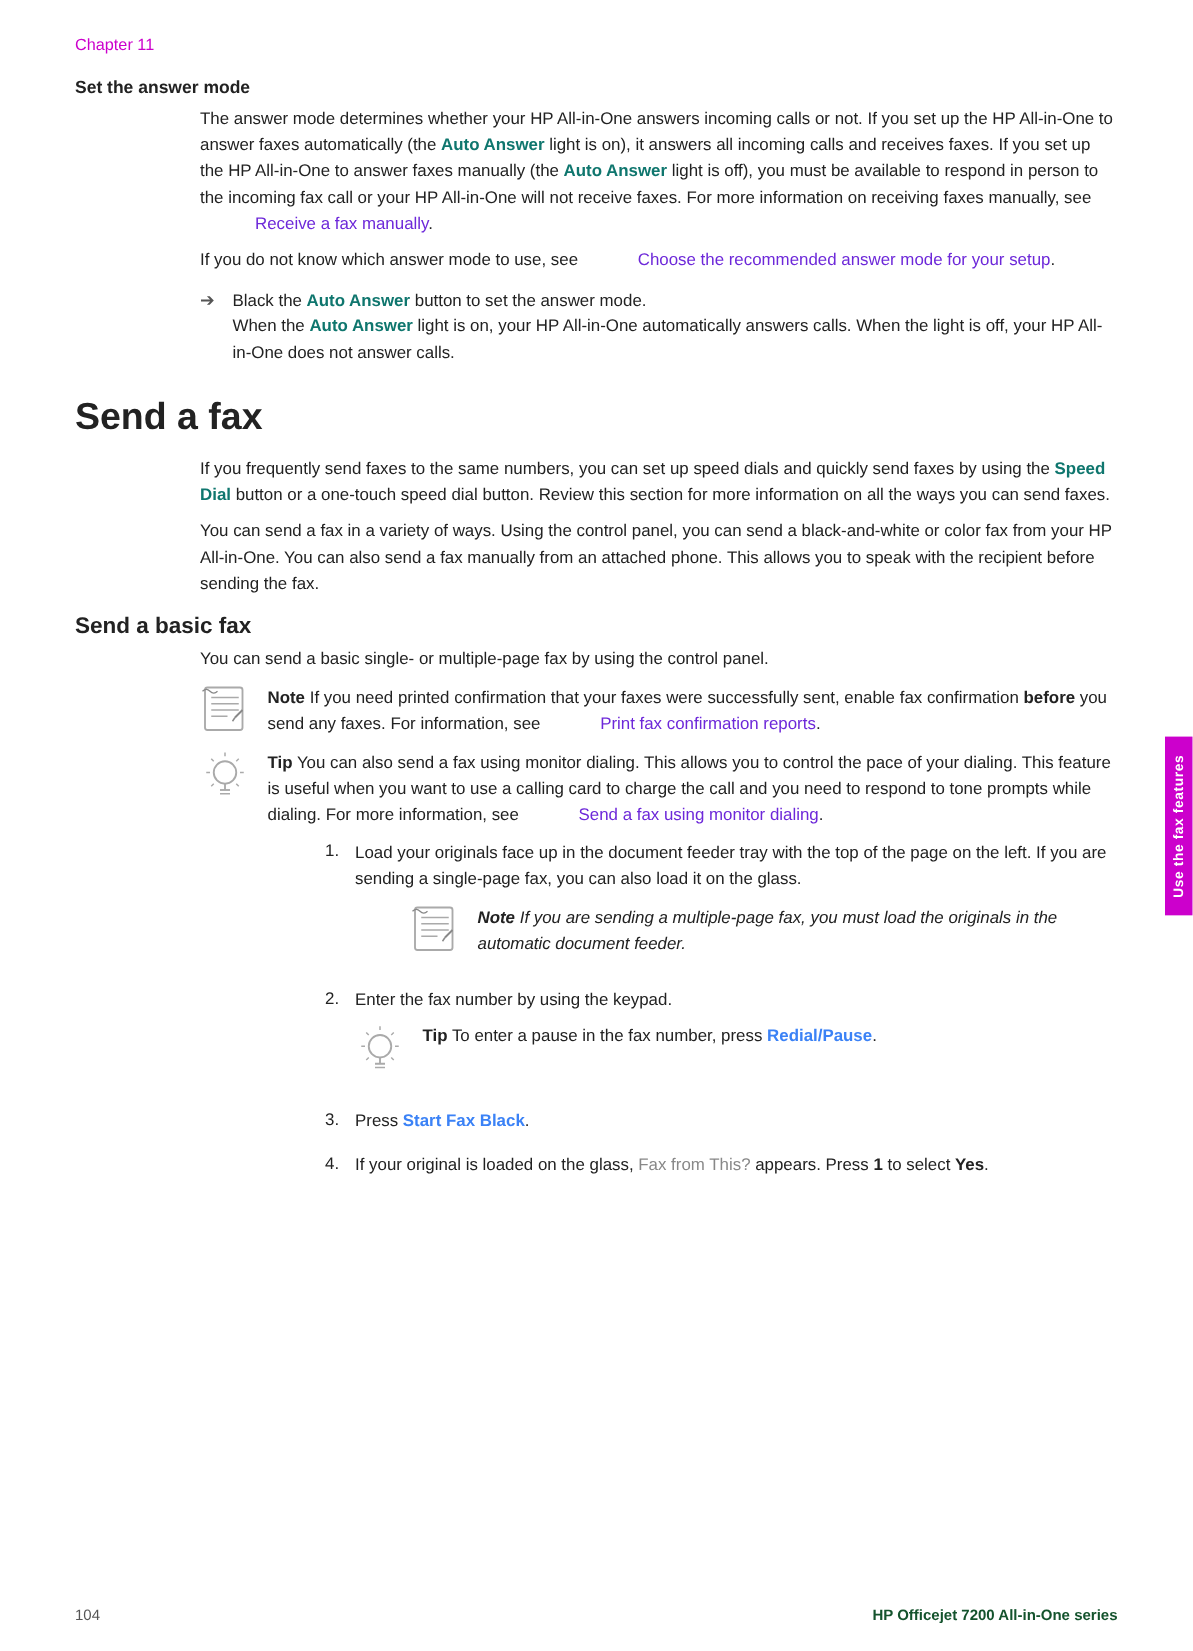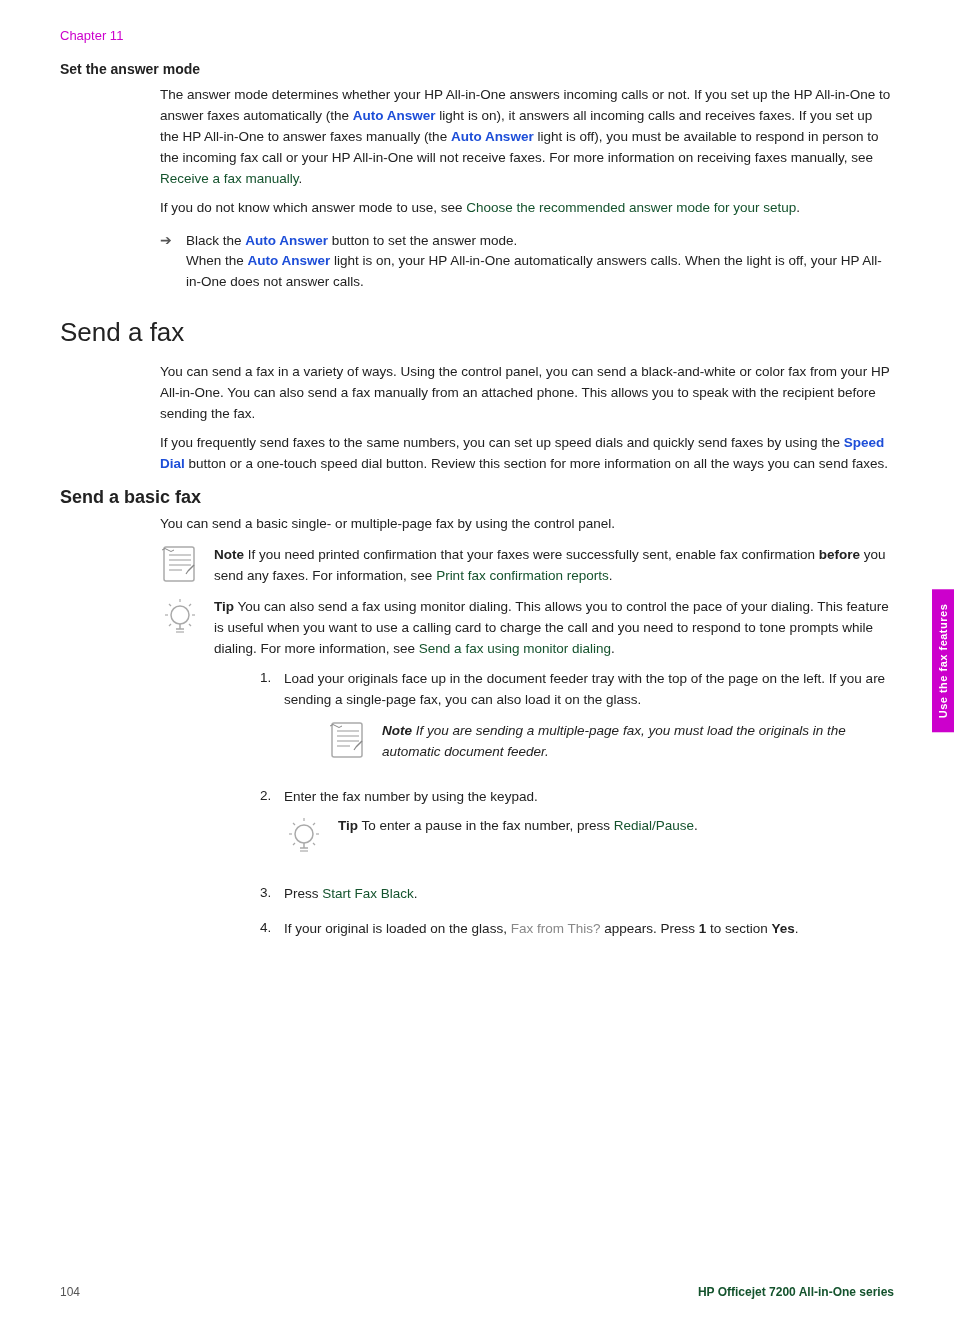--- a/index.html
+++ b/index.html
@@ -35,42 +35,42 @@
     .content-block {
       margin-left: 100px;
       margin-bottom: 12px;
     }
 
     .content-block p {
       margin-bottom: 8px;
       line-height: 1.55;
     }
 
-    .magenta { color: #1d4ed8; font-weight: bold; }
-    .magenta-link { color: #14532d; text-decoration: none; }
-    .blue-link { color: #14532d; text-decoration: none; }
+    .magenta { color: #0f766e; font-weight: bold; }
+    .magenta-link { color: #3b82f6; text-decoration: none; font-weight: bold; }
+    .blue-link { color: #6d28d9; text-decoration: none; margin-left: 44px; }
 
     .arrow-item {
       display: flex;
       align-items: flex-start;
       margin-bottom: 8px;
       margin-left: 100px;
     }
     .arrow-symbol {
       font-size: 14px;
       margin-right: 10px;
       margin-top: 1px;
       color: #555;
       min-width: 16px;
     }
     .arrow-text { line-height: 1.55; }
 
     .big-heading {
-      font-size: 26px;
-      font-weight: normal;
+      font-size: 30px;
+      font-weight: bold;
       margin: 24px 0 14px 0;
     }
 
     .subsection-heading {
       font-weight: bold;
       font-size: 18px;
       margin: 0 0 6px 0;
     }
 
     .note-block {
@@ -193,24 +193,24 @@
     <span class="arrow-symbol">➔</span>
     <div class="arrow-text">
       <span>Black the </span><span class="magenta">Auto Answer</span><span> button to set the answer mode.</span><br>
       <span>When the </span><span class="magenta">Auto Answer</span><span> light is on, your HP All-in-One automatically answers calls. When the light is off, your HP All-in-One does not answer calls.</span>
     </div>
   </div>
 
   <div class="big-heading">Send a fax</div>
 
   <div class="content-block">
-    <p>You can send a fax in a variety of ways. Using the control panel, you can send a black-and-white or color fax from your HP All-in-One. You can also send a fax manually from an attached phone. This allows you to speak with the recipient before sending the fax.</p>
     <p>
       <span>If you frequently send faxes to the same numbers, you can set up speed dials and quickly send faxes by using the </span><span class="magenta">Speed Dial</span><span> button or a one-touch speed dial button. Review this section for more information on all the ways you can send faxes.</span>
     </p>
+    <p>You can send a fax in a variety of ways. Using the control panel, you can send a black-and-white or color fax from your HP All-in-One. You can also send a fax manually from an attached phone. This allows you to speak with the recipient before sending the fax.</p>
   </div>
 
   <div style="margin-bottom:6px;">
     <div class="subsection-heading">Send a basic fax</div>
 
     <div class="content-block">
       <p>You can send a basic single- or multiple-page fax by using the control panel.</p>
 
       <div class="note-block">
         <div class="note-icon">
@@ -314,21 +314,21 @@
         <div class="numbered-item">
           <span class="num">3.</span>
           <div class="num-text">
             <span>Press </span><a class="magenta-link">Start Fax Black</a><span>.</span>
           </div>
         </div>
 
         <div class="numbered-item">
           <span class="num">4.</span>
           <div class="num-text">
-            <span>If your original is loaded on the glass, </span><span style="color:#888;">Fax from This?</span><span> appears. Press </span><strong>1</strong><span> to section </span><strong>Yes</strong><span>.</span>
+            <span>If your original is loaded on the glass, </span><span style="color:#888;">Fax from This?</span><span> appears. Press </span><strong>1</strong><span> to select </span><strong>Yes</strong><span>.</span>
           </div>
         </div>
 
       </div>
     </div>
   </div>
 
   <div class="footer">
     <span class="footer-page">104</span>
     <span class="footer-right">HP Officejet 7200 All-in-One series</span>

